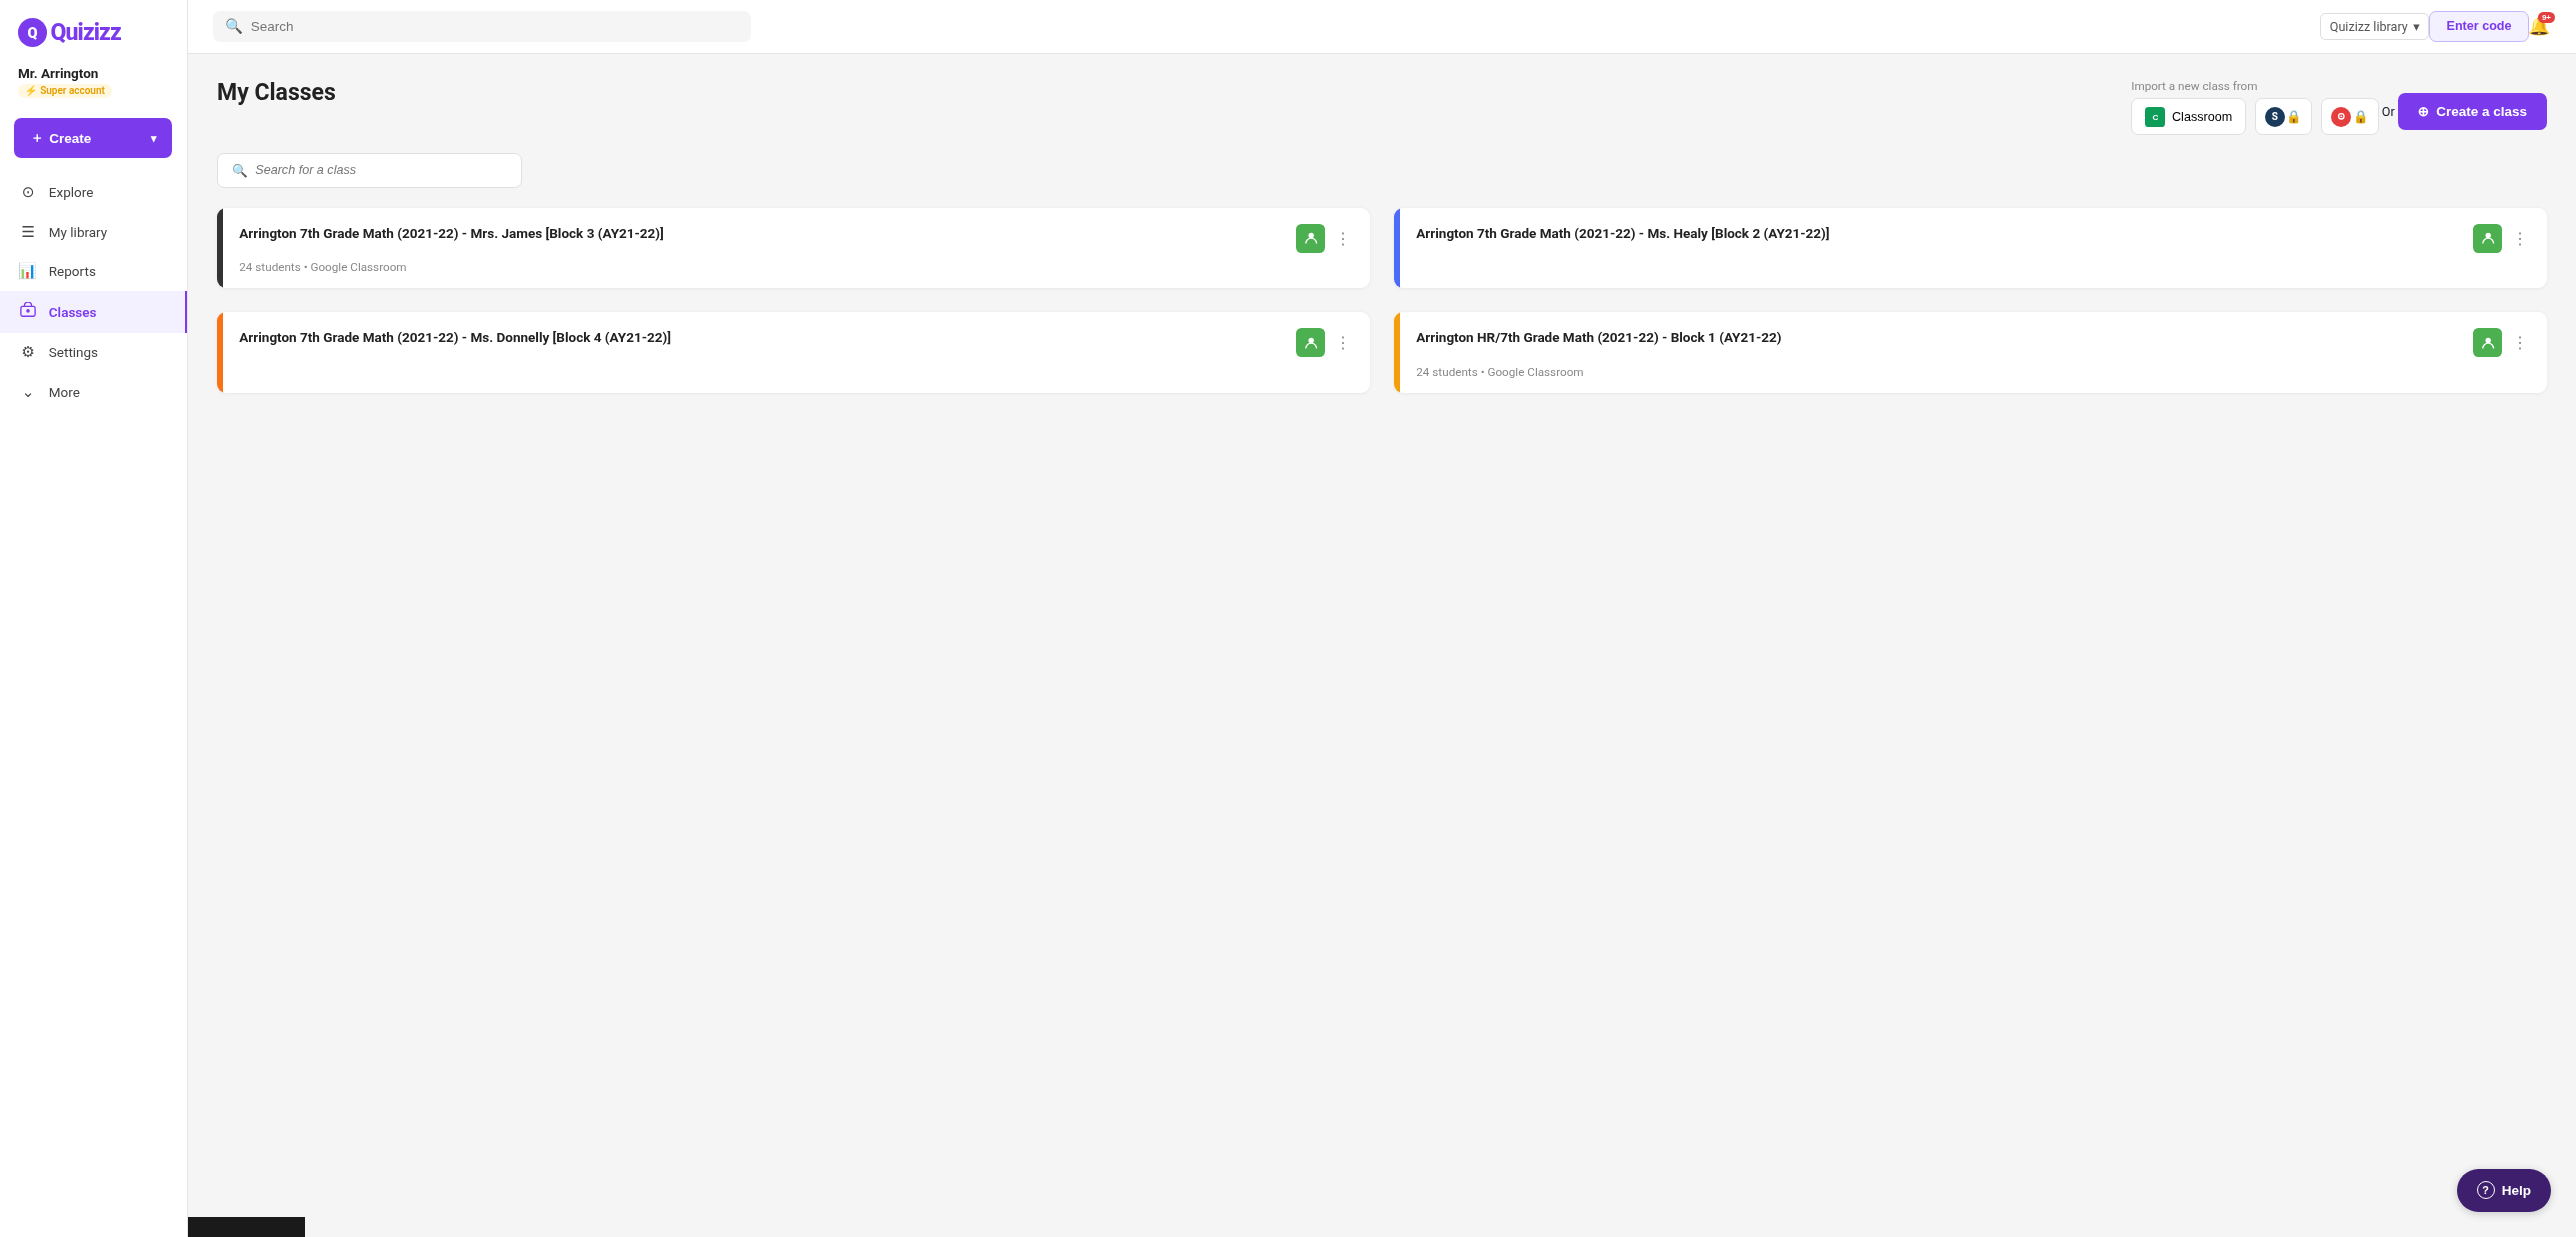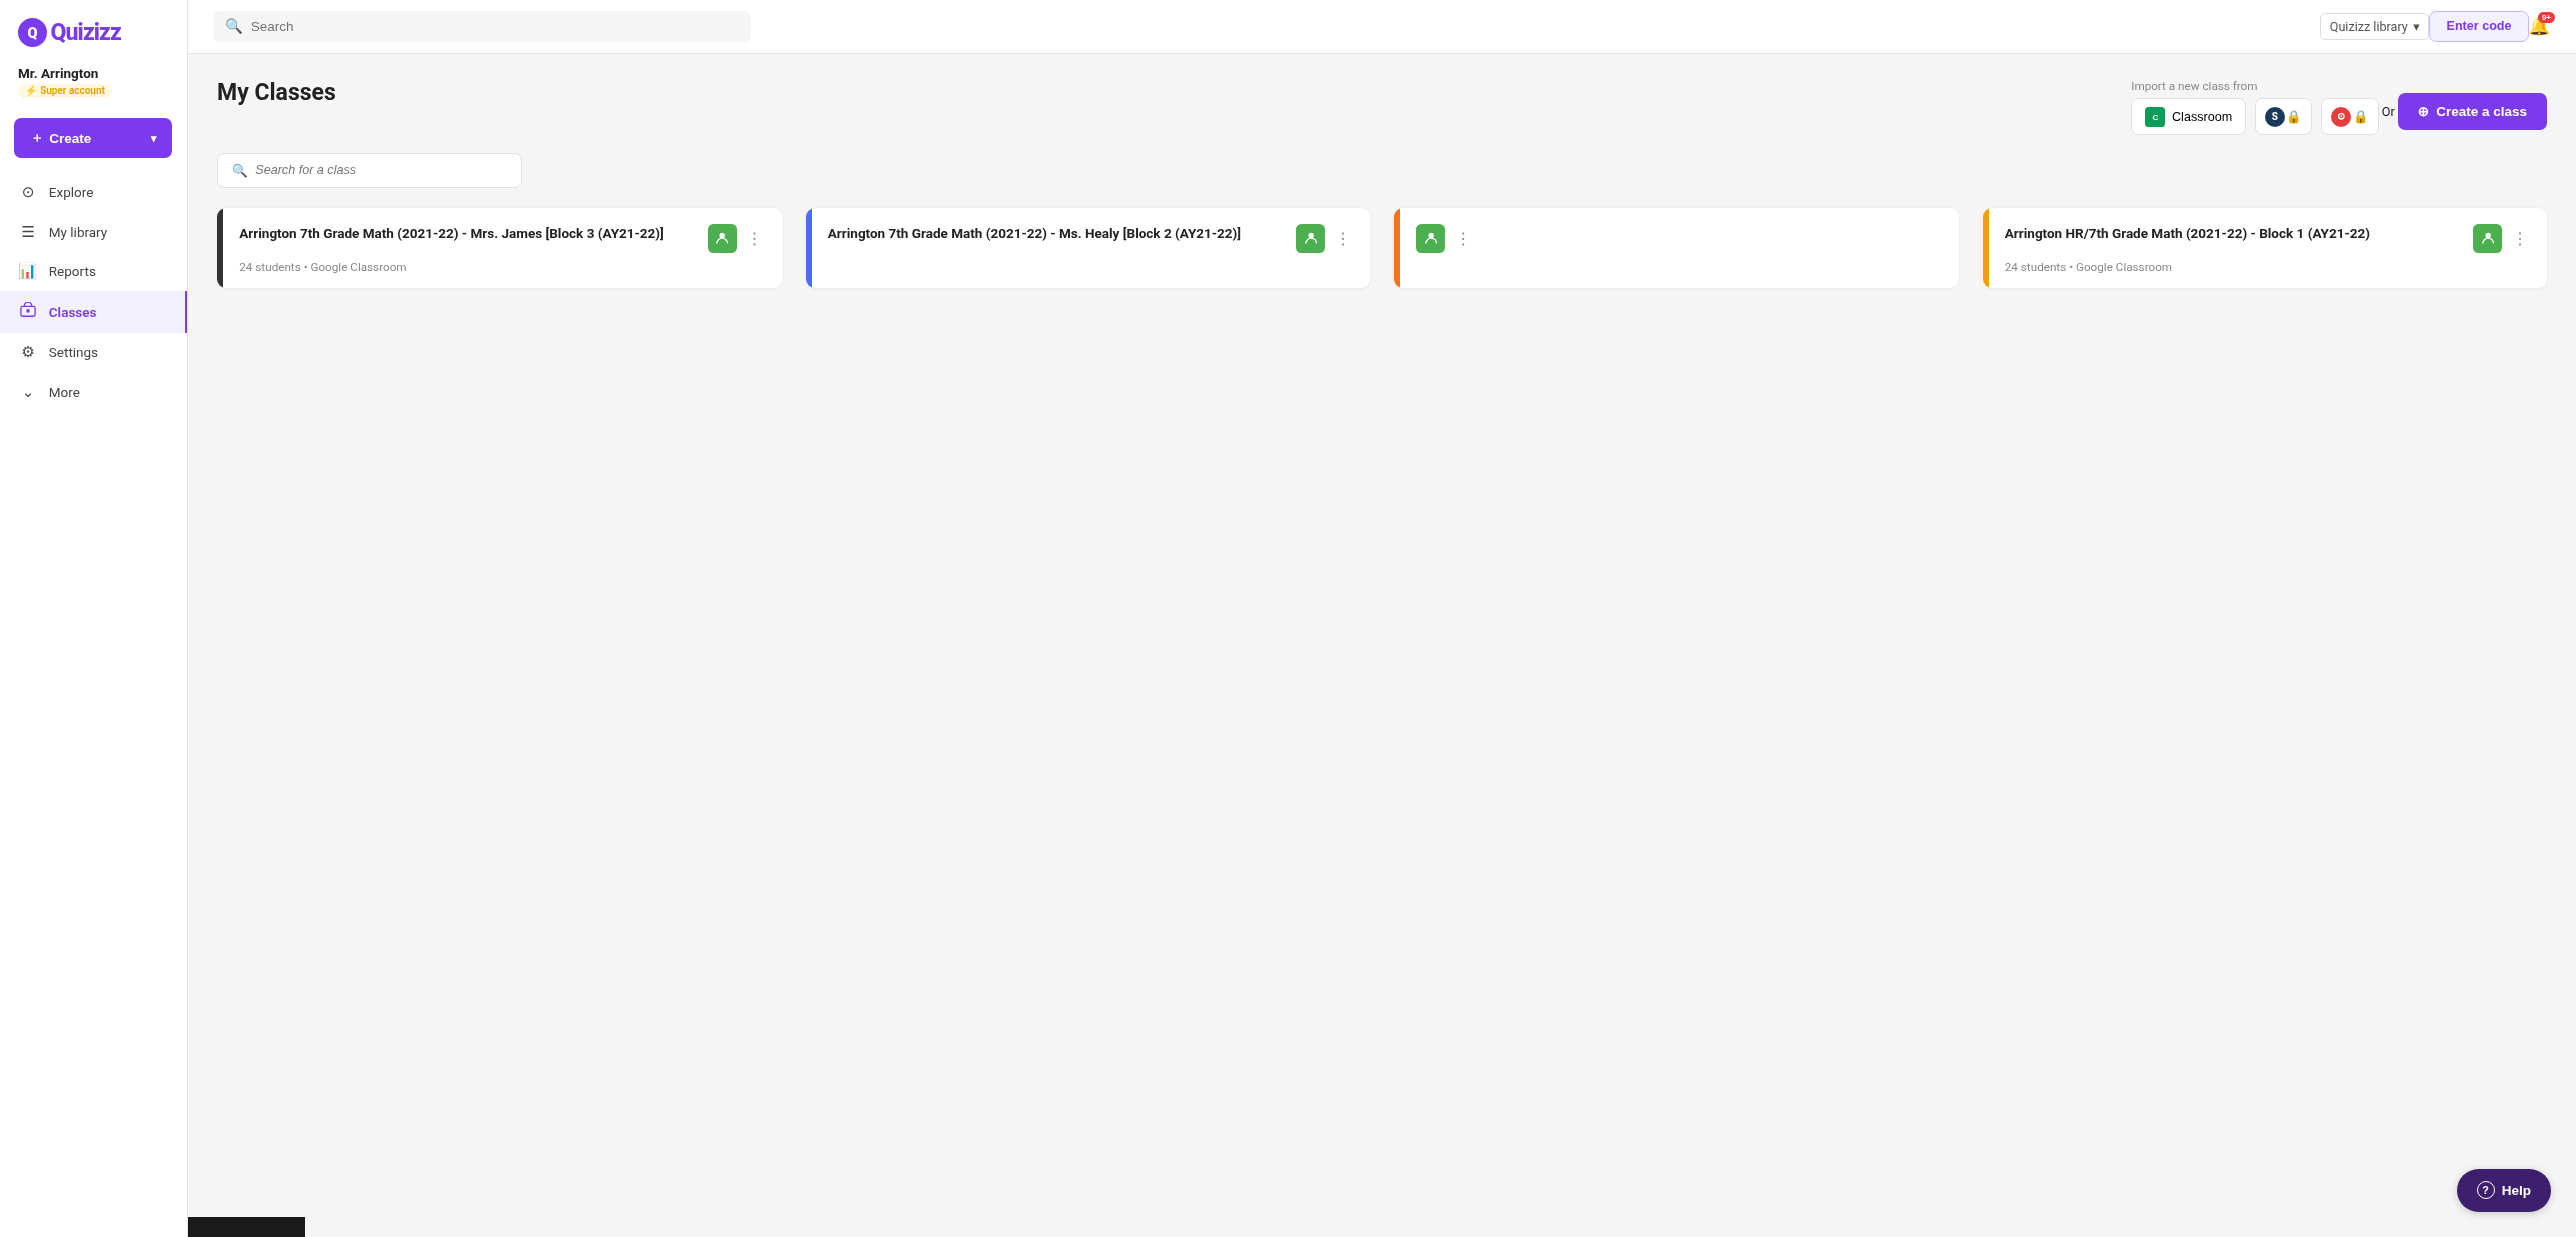--- a/index.html
+++ b/index.html
@@ -301,21 +301,21 @@
       font-size: 12.6px;
       color: #4d7c0f;
       background: transparent;
       width: 100%;
       font-style: italic;
     }
 
     
     .classes-grid {
       display: grid;
-      grid-template-columns: 1fr 1fr 1fr 1fr;
+      grid-template-columns: 1fr 1fr;
       gap: 24px;
     }
     .class-card {
       background: #fff;
       border-radius: 9px;
       padding: 0;
       box-shadow: 0 0.9px 3.6px rgba(0,0,0,0.06);
       overflow: hidden;
       display: flex;
       flex-direction: column;
@@ -592,20 +592,21 @@
             </div>
           </div>
         </div>
       </div>
 
       <div class="class-card">
         <div class="class-card-inner">
           <div class="card-stripe" style="background:#f97316;"></div>
           <div class="card-body">
             <div class="card-title-row">
+              <div class="card-title">Arrington 7th Grade Math (2021-22) - Ms. Donnelly [Block 4 (AY21-22)]</div>
               <div class="card-actions">
                 <div class="card-icon-btn">
                   <svg width="14.4" height="14.4" viewBox="0 0 16 16" fill="none">
                       <circle cx="8" cy="5" r="3" fill="white"></circle>
                       <path d="M2 14c0-3.3 2.7-6 6-6s6 2.7 6 6" stroke="white" stroke-width="1.5" fill="none"></path>
                     </svg>
                 </div>
                 <div class="card-more-btn">⋮</div>
               </div>
             </div>

